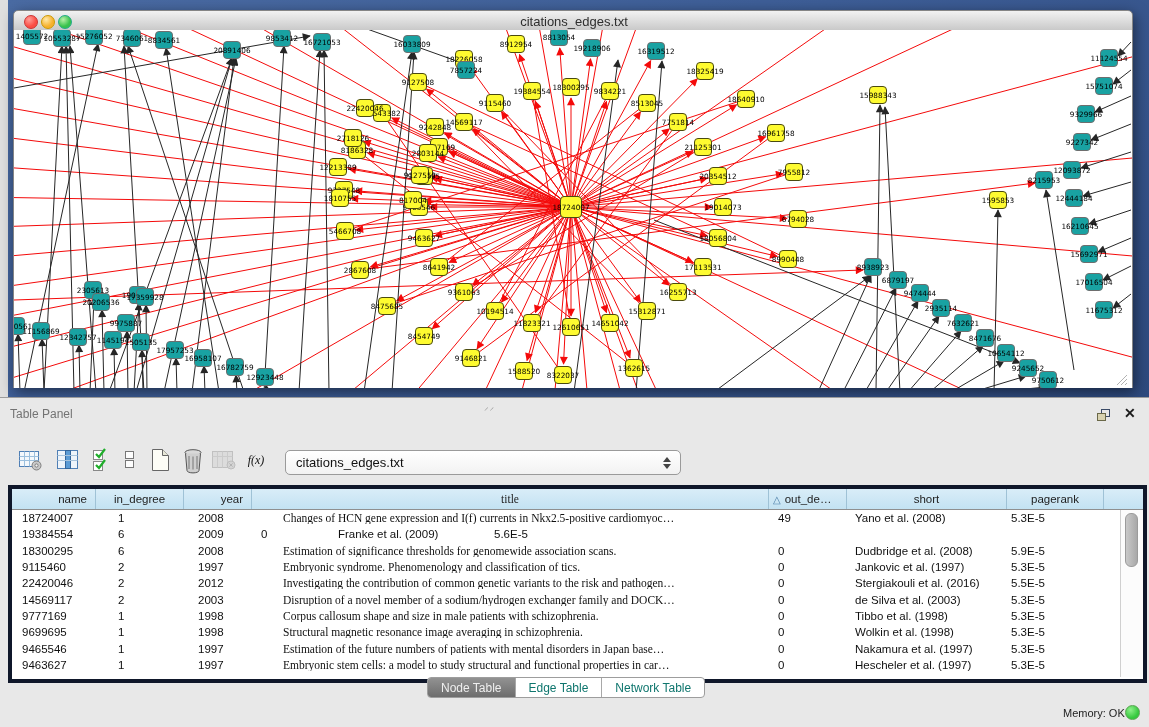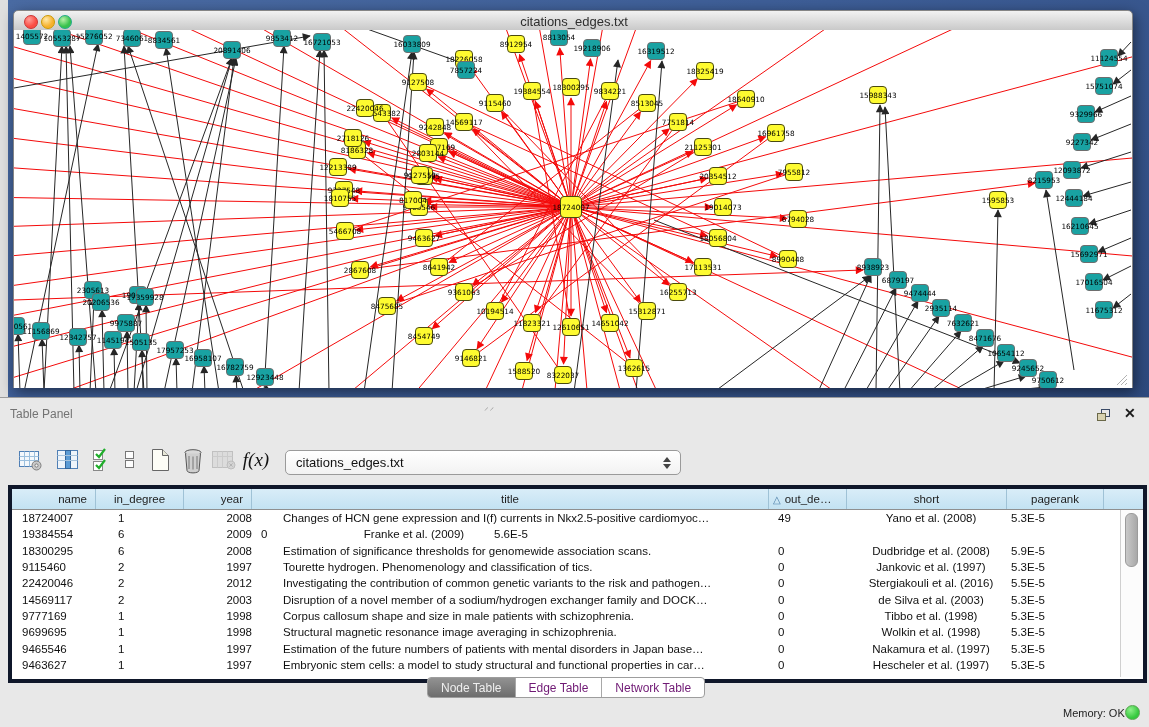--- a/index.html
+++ b/index.html
@@ -30,35 +30,35 @@
   #combo{left:285px;top:52px;width:394px;height:23px;background:linear-gradient(#fff,#f2f2f2);border:1px solid #9a9a9a;border-radius:5px;display:flex;align-items:center;}
   #combo-label{font-size:13px;color:#111;padding-left:10px;flex:1;}
   #combo-arrows{width:18px;display:flex;flex-direction:column;align-items:center;gap:2px;padding-right:4px;}
   #combo-arrows span{width:0;height:0;border-left:4px solid transparent;border-right:4px solid transparent;}
   #combo-up{border-bottom:5px solid #444;}
   #combo-down{border-top:5px solid #444;}
   
   #table-box{left:8px;top:87px;width:1131px;height:190px;background:#fff;border:4px solid #0f172a;}
   #thead{display:flex;height:20px;background:linear-gradient(#d9edf8,#c3e2f2);border-bottom:1px solid #8f8f8f;font-size:11.5px;color:#1d1d1d;}
   .hc{box-sizing:border-box;border-right:1px solid #9fc2d6;display:flex;align-items:center;overflow:hidden;white-space:nowrap;}
-  .c0{width:84px;} .c1{width:88px;} .c2{width:68px;text-align:right;} .c3{width:517px;} .c4{width:78px;} .c5{width:160px;text-align:center;} .c6{width:97px;}
+  .c0{width:84px;} .c1{width:88px;} .c2{width:68px;} .c3{width:517px;font-family:Liberation Serif, serif;} .c4{width:78px;} .c5{width:160px;} .c6{width:97px;}
   .hc.c0,.hc.c2{justify-content:flex-end;padding-right:8px;}
   .hc.c1,.hc.c3,.hc.c5,.hc.c6{justify-content:center;}
   .hc.c4{justify-content:flex-start;padding-left:4px;gap:4px;}
   #sort-tri{color:#4d7fa8;font-size:10px;}
   #tbody{font-size:11.5px;color:#101010;}
   .tr{display:flex;height:16.3px;align-items:center;}
   .td{box-sizing:border-box;overflow:hidden;white-space:nowrap;}
   .td.c0{padding-left:10px;} .td.c1{padding-left:22px;} .td.c2{padding-left:14px;}
   .td.c3{padding-left:31px;} .td.c4{padding-left:9px;} .td.c5{padding-left:8px;} .td.c6{padding-left:4px;}
   #vscroll{position:absolute;right:0;top:21px;width:22px;height:167px;background:#fcfcfc;border-left:1px solid #d0d0d0;}
   #vthumb{position:absolute;right:5px;top:3px;width:11px;height:52px;background:linear-gradient(90deg,#c9c9c9,#a8a8a8);border-radius:6px;border:1px solid #9b9b9b;}
   
   #tabs{left:427px;top:279px;height:19px;display:inline-flex;border:1px solid #9d9d9d;border-radius:4px;overflow:hidden;background:#fff;font-size:12px;}
-  .tab{display:flex;align-items:center;justify-content:center;padding:0 13px;color:#701a75;border-right:1px solid #a8a8a8;}
+  .tab{display:flex;align-items:center;justify-content:center;padding:0 13px;color:#0f766e;border-right:1px solid #a8a8a8;}
   .tab:last-child{border-right:none;}
   .tab.active{background:linear-gradient(#929292,#6d6d6d);color:#efefef;}
   
   #memory-label{left:1063px;top:309px;font-size:11px;color:#222;}
   #memory-dot{left:1125px;top:307px;width:13px;height:13px;border-radius:50%;background:radial-gradient(circle at 35% 30%,#8ef08a,#35c93e 65%);border:1px solid #56a34f;}
   svg text{font-family:"DejaVu Sans",sans-serif;}
 </style>
 </head>
 <body>
 
@@ -528,21 +528,21 @@
         </svg>
     </div>
     <div class="abs tool" style="left:210px">
       <svg width="26" height="24" opacity="0.45">
           <rect x="1.5" y="3.5" width="20" height="16" fill="#cfcfcf" stroke="#909090"></rect>
           <path d="M1.5 8.5 h20 M6.5 3.5 v16 M11.5 3.5 v16 M16.5 3.5 v16" stroke="#a8a8a8" fill="none"></path>
           <circle cx="20" cy="17" r="4" fill="#bdbdbd" stroke="#8a8a8a"></circle>
           <path d="M18.4,15.4 l3.2,3.2 M21.6,15.4 l-3.2,3.2" stroke="#777"></path>
         </svg>
     </div>
-    <div class="abs tool" style="left:242px;font-size:19px;font-style:italic;font-family:'Liberation Serif',serif;color:#111;">f(x)</div>
+    <div class="abs tool" style="left:242px;font-size:12px;font-style:italic;font-family:'Liberation Serif',serif;color:#111;">f(x)</div>
 
     <div class="abs" id="combo">
       <span id="combo-label">citations_edges.txt</span>
       <span id="combo-arrows">
           <span id="combo-up"></span>
           <span id="combo-down"></span>
         </span>
     </div>
 
     <div class="abs" id="table-box">
@@ -594,21 +594,21 @@
             <div class="td c2">2008</div>
             <div class="td c3">Estimation of significance thresholds for genomewide association scans.</div>
             <div class="td c4">0</div>
             <div class="td c5">Dudbridge et al. (2008)</div>
             <div class="td c6">5.9E-5</div>
           </div>
           <div class="tr">
             <div class="td c0">9115460</div>
             <div class="td c1">2</div>
             <div class="td c2">1997</div>
-            <div class="td c3">Tourette hydrogen. Phenomenology and classification of tics.</div>
+            <div class="td c3">Embryonic syndrome. Phenomenology and classification of tics.</div>
             <div class="td c4">0</div>
             <div class="td c5">Jankovic et al. (1997)</div>
             <div class="td c6">5.3E-5</div>
           </div>
           <div class="tr">
             <div class="td c0">22420046</div>
             <div class="td c1">2</div>
             <div class="td c2">2012</div>
             <div class="td c3">Investigating the contribution of common genetic variants to the risk and pathogen…</div>
             <div class="td c4">0</div>

